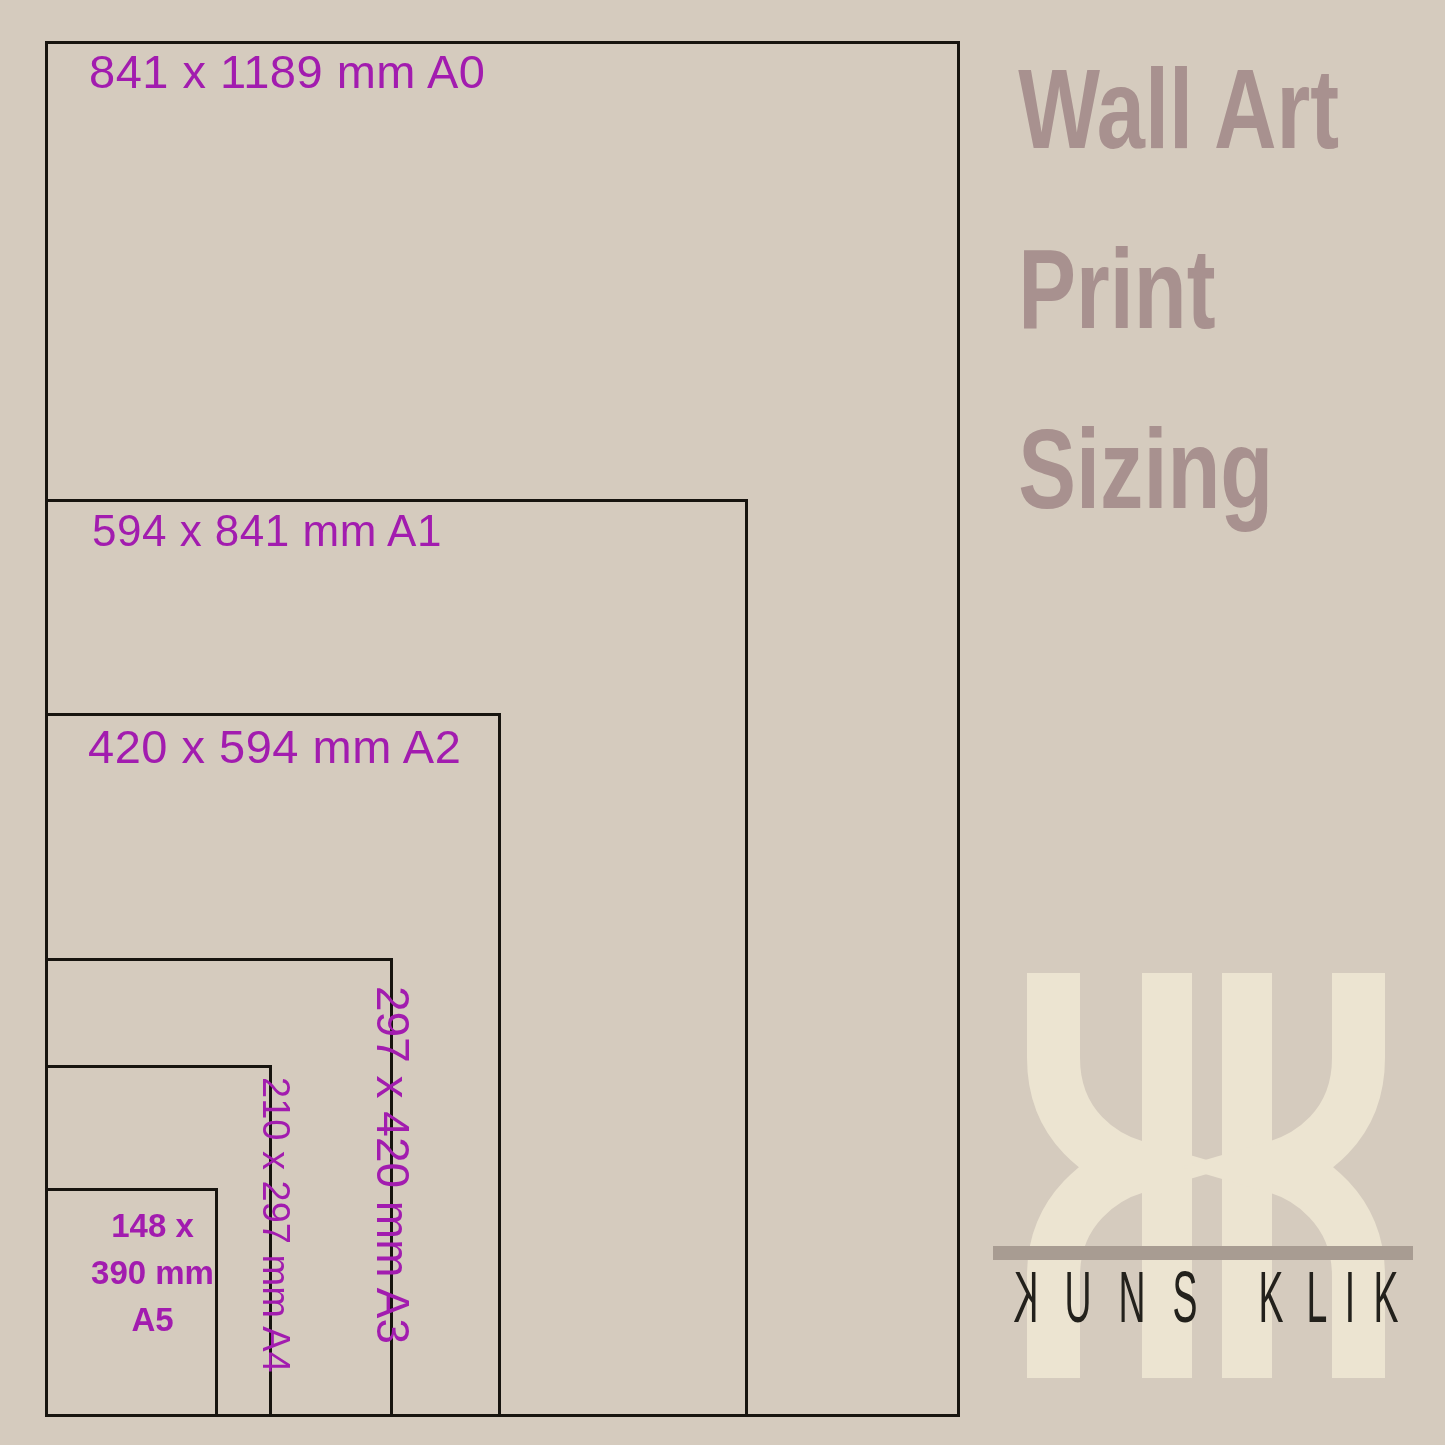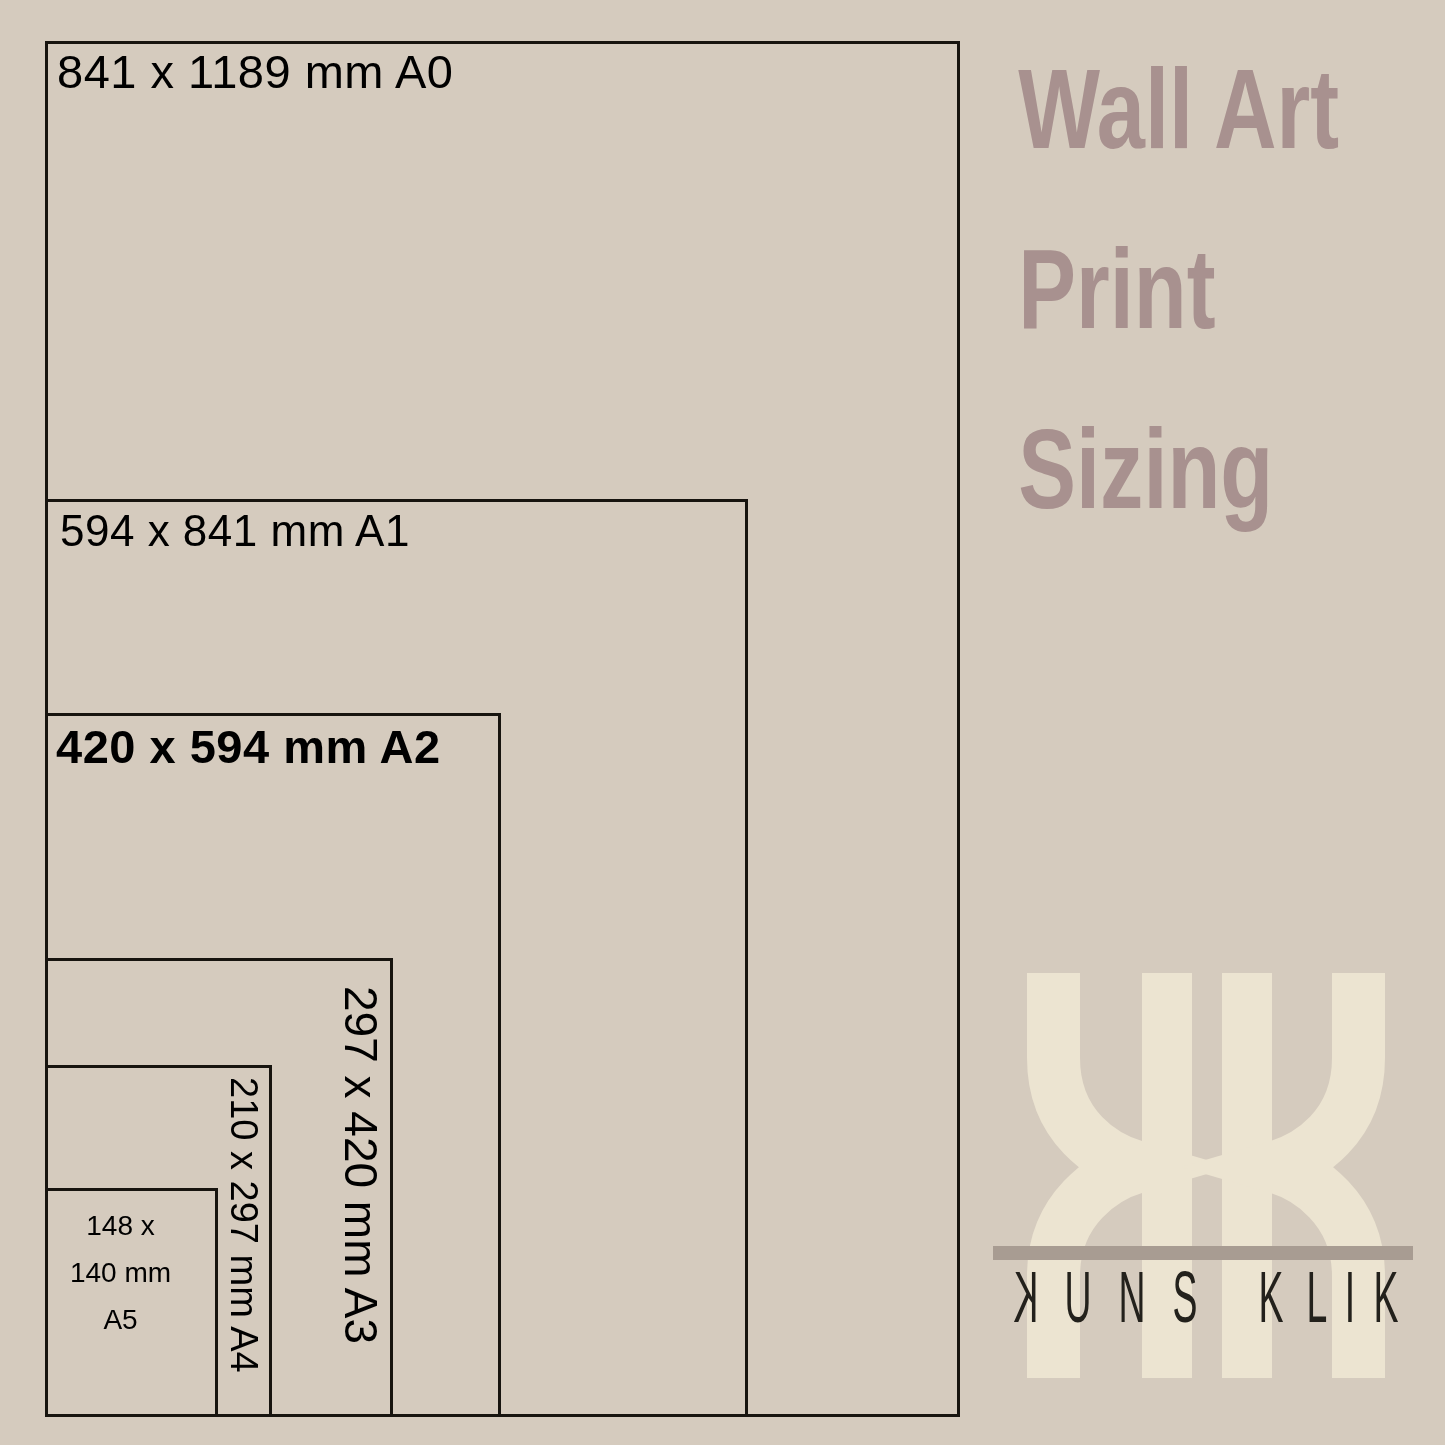--- a/index.html
+++ b/index.html
@@ -9,29 +9,29 @@
   }
   
   .rect{position:absolute;box-sizing:border-box;border:3px solid #17140f;background:transparent;}
   .r-a0{left:45px;top:41px;width:915px;height:1376px;}
   .r-a1{left:45px;top:499px;width:703px;height:918px;}
   .r-a2{left:45px;top:713px;width:456px;height:704px;}
   .r-a3{left:45px;top:958px;width:348px;height:459px;}
   .r-a4{left:45px;top:1065px;width:227px;height:352px;}
   .r-a5{left:45px;top:1188px;width:173px;height:229px;}
   
-  .lbl{position:absolute;color:#000000;white-space:nowrap;}
+  .lbl{position:absolute;color:#a21caf;white-space:nowrap;margin-left:32px;}
   .lbl.h{line-height:1.2;letter-spacing:.5px;}
   .l-a0{left:57px;top:44px;font-size:47px;}
   .l-a1{left:60px;top:505px;font-size:44px;}
-  .l-a2{left:56px;top:719px;font-size:47px;font-weight:bold;}
+  .l-a2{left:56px;top:719px;font-size:47px;}
   .lbl.v{writing-mode:vertical-rl;text-orientation:mixed;line-height:1.15;}
   .l-a3{left:334px;top:986px;font-size:46px;}
   .l-a4{left:221px;top:1077px;font-size:38px;}
-  .l-a5{left:48px;top:1202px;width:145px;font-size:28px;line-height:47px;text-align:center;white-space:normal;}
+  .l-a5{left:48px;top:1202px;width:145px;font-size:33px;line-height:47px;text-align:center;white-space:normal;font-weight:bold;}
   
   .title{position:absolute;left:960px;top:19px;width:485px;
          font-size:114px;font-weight:bold;line-height:180px;color:#a8918f;}
   .title .tline{transform:scaleX(.76);transform-origin:50% 50%;}
   
   .monogram{position:absolute;left:1020px;top:973px;width:372px;height:405px;}
   .logo-line{position:absolute;left:993px;top:1246px;width:420px;height:14px;background:#a89c92;}
   .brand{position:absolute;left:1002px;top:1261px;width:408px;height:76px;
          display:flex;justify-content:space-between;align-items:flex-start;
          font-size:72px;line-height:1;color:#23211c;}
@@ -51,21 +51,21 @@
   <div class="rect r-a4"></div>
   <div class="rect r-a5"></div>
 
   <div class="lbl h l-a0">841 x 1189 mm A0</div>
   <div class="lbl h l-a1">594 x 841 mm A1</div>
   <div class="lbl h l-a2">420 x 594 mm A2</div>
   <div class="lbl v l-a3">297 x 420 mm A3</div>
   <div class="lbl v l-a4">210 x 297 mm A4</div>
   <div class="lbl l-a5">
     <div>148 x</div>
-    <div>140 mm</div>
+    <div>390 mm</div>
     <div>A5</div>
   </div>
 
   <div class="title">
     <div class="tline">Wall Art</div>
     <div class="tline">Print</div>
     <div class="tline">Sizing</div>
   </div>
 
   <svg class="monogram" viewBox="0 0 372 405" xmlns="http://www.w3.org/2000/svg">

